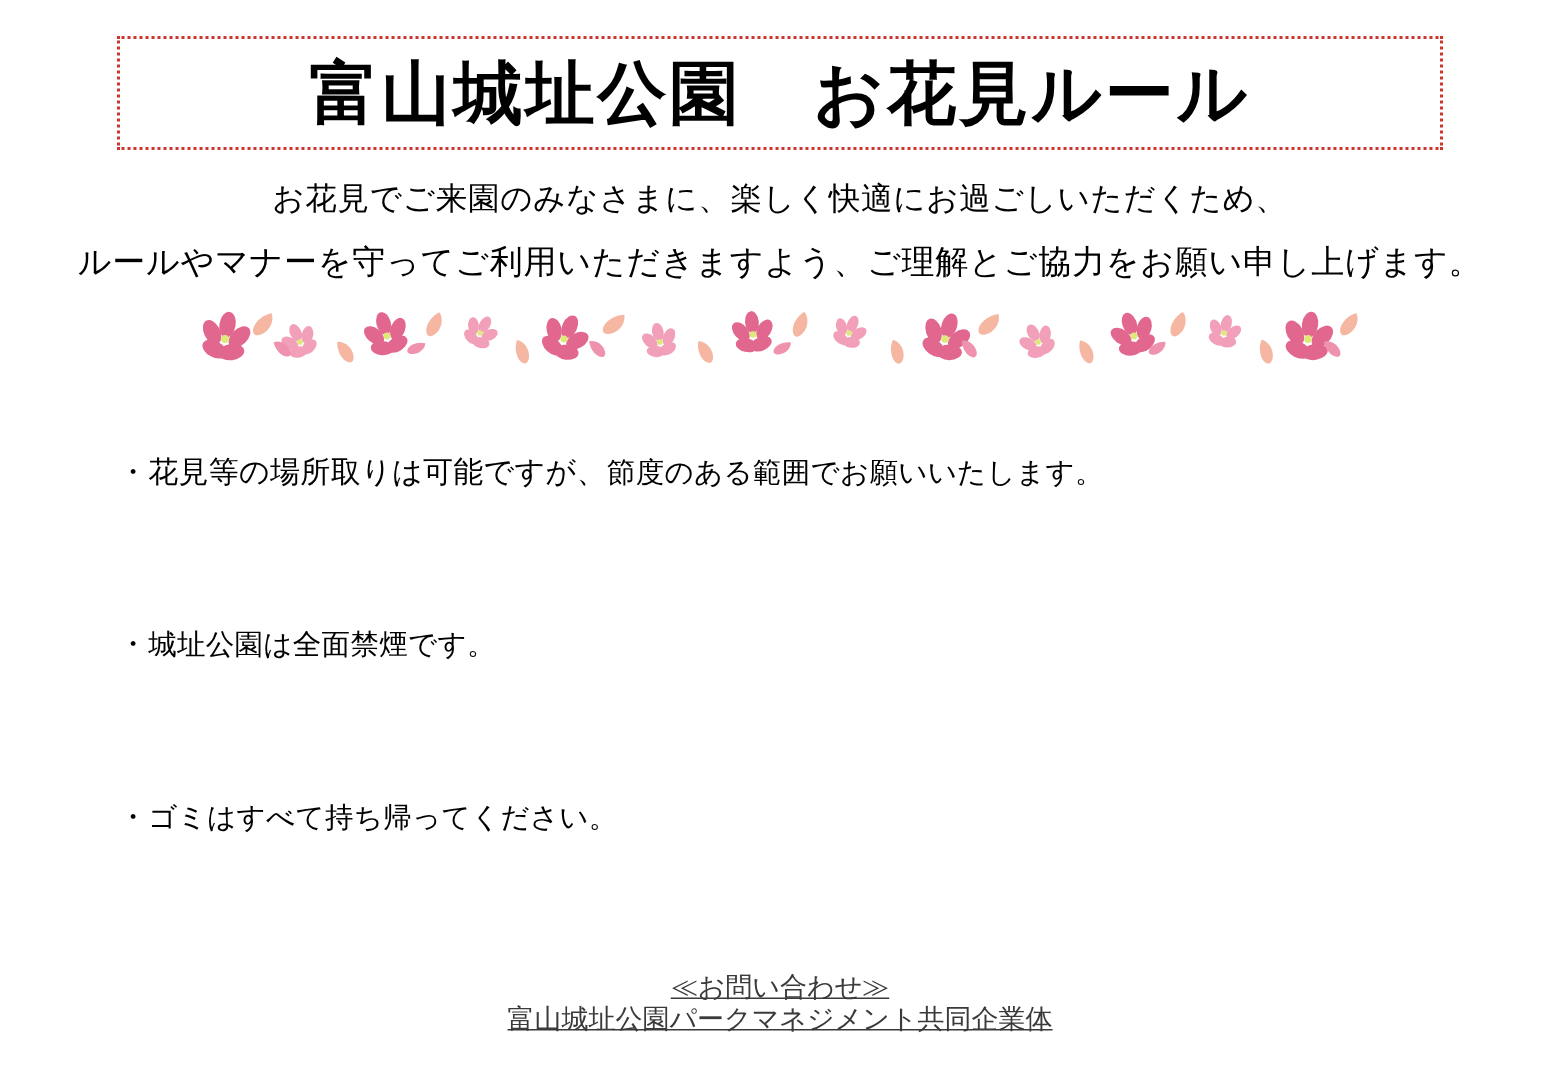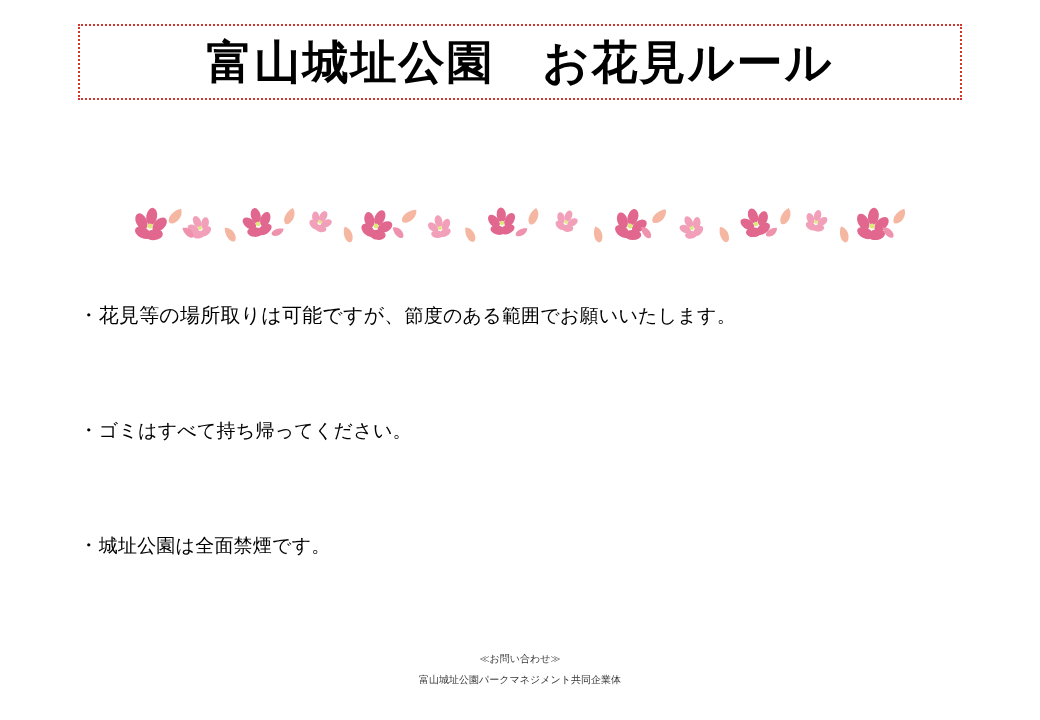--- a/index.html
+++ b/index.html
@@ -101,36 +101,41 @@
   
   .footer {
     position: absolute;
     left: 0;
     top: 648px;
     width: 1040px;
     text-align: center;
     color: #3a3a3a;
   }
   .footer-line {
-    font-size: 10px;
+    font-size: 18px;
     line-height: 21px;
     white-space: pre;
+    text-decoration: underline;
   }
   .footer-line.indent {
   }
 </style>
 </head>
 <body>
 
 <div class="page">
 
   <div class="title-box">
     <div class="title-text">富山城址公園　お花見ルール</div>
   </div>
 
+  <div class="intro">
+    <div class="intro-line line1">お花見でご来園のみなさまに、楽しく快適にお過ごしいただくため、</div>
+    <div class="intro-line line2">ルールやマナーを守ってご利用いただきますよう、ご理解とご協力をお願い申し上げます。</div>
+  </div>
 
   <div class="divider">
     <svg width="790" height="46" viewBox="0 0 790 46" xmlns="http://www.w3.org/2000/svg" aria-hidden="true">
       <defs>
         <g id="blossom">
           <g>
             <ellipse cx="0" cy="-7.2" rx="4.0" ry="6.4"></ellipse>
             <ellipse cx="6.85" cy="-2.23" rx="4.0" ry="6.4" transform="rotate(72)"></ellipse>
             <ellipse cx="4.23" cy="5.83" rx="4.0" ry="6.4" transform="rotate(144)"></ellipse>
             <ellipse cx="-4.23" cy="5.83" rx="4.0" ry="6.4" transform="rotate(216)"></ellipse>
@@ -203,25 +208,25 @@
     </svg>
   </div>
 
   <div class="rules">
 
     <div class="rule">
       <span class="bullet">・</span><span class="b">花見等の場所取りは可能ですが、</span><span class="n">節度のある範囲でお願いいたします。</span>
     </div>
 
     <div class="rule">
+      <span class="bullet">・</span><span class="n">城址公園は全面禁煙です。</span>
+    </div>
+
+    <div class="rule">
       <span class="bullet">・</span><span class="n">ゴミはすべて持ち帰ってください。</span>
-    </div>
-
-    <div class="rule">
-      <span class="bullet">・</span><span class="n">城址公園は全面禁煙です。</span>
     </div>
 
 
     <div class="rule">
       
     </div>
 
   </div>
 
   <div class="footer">

